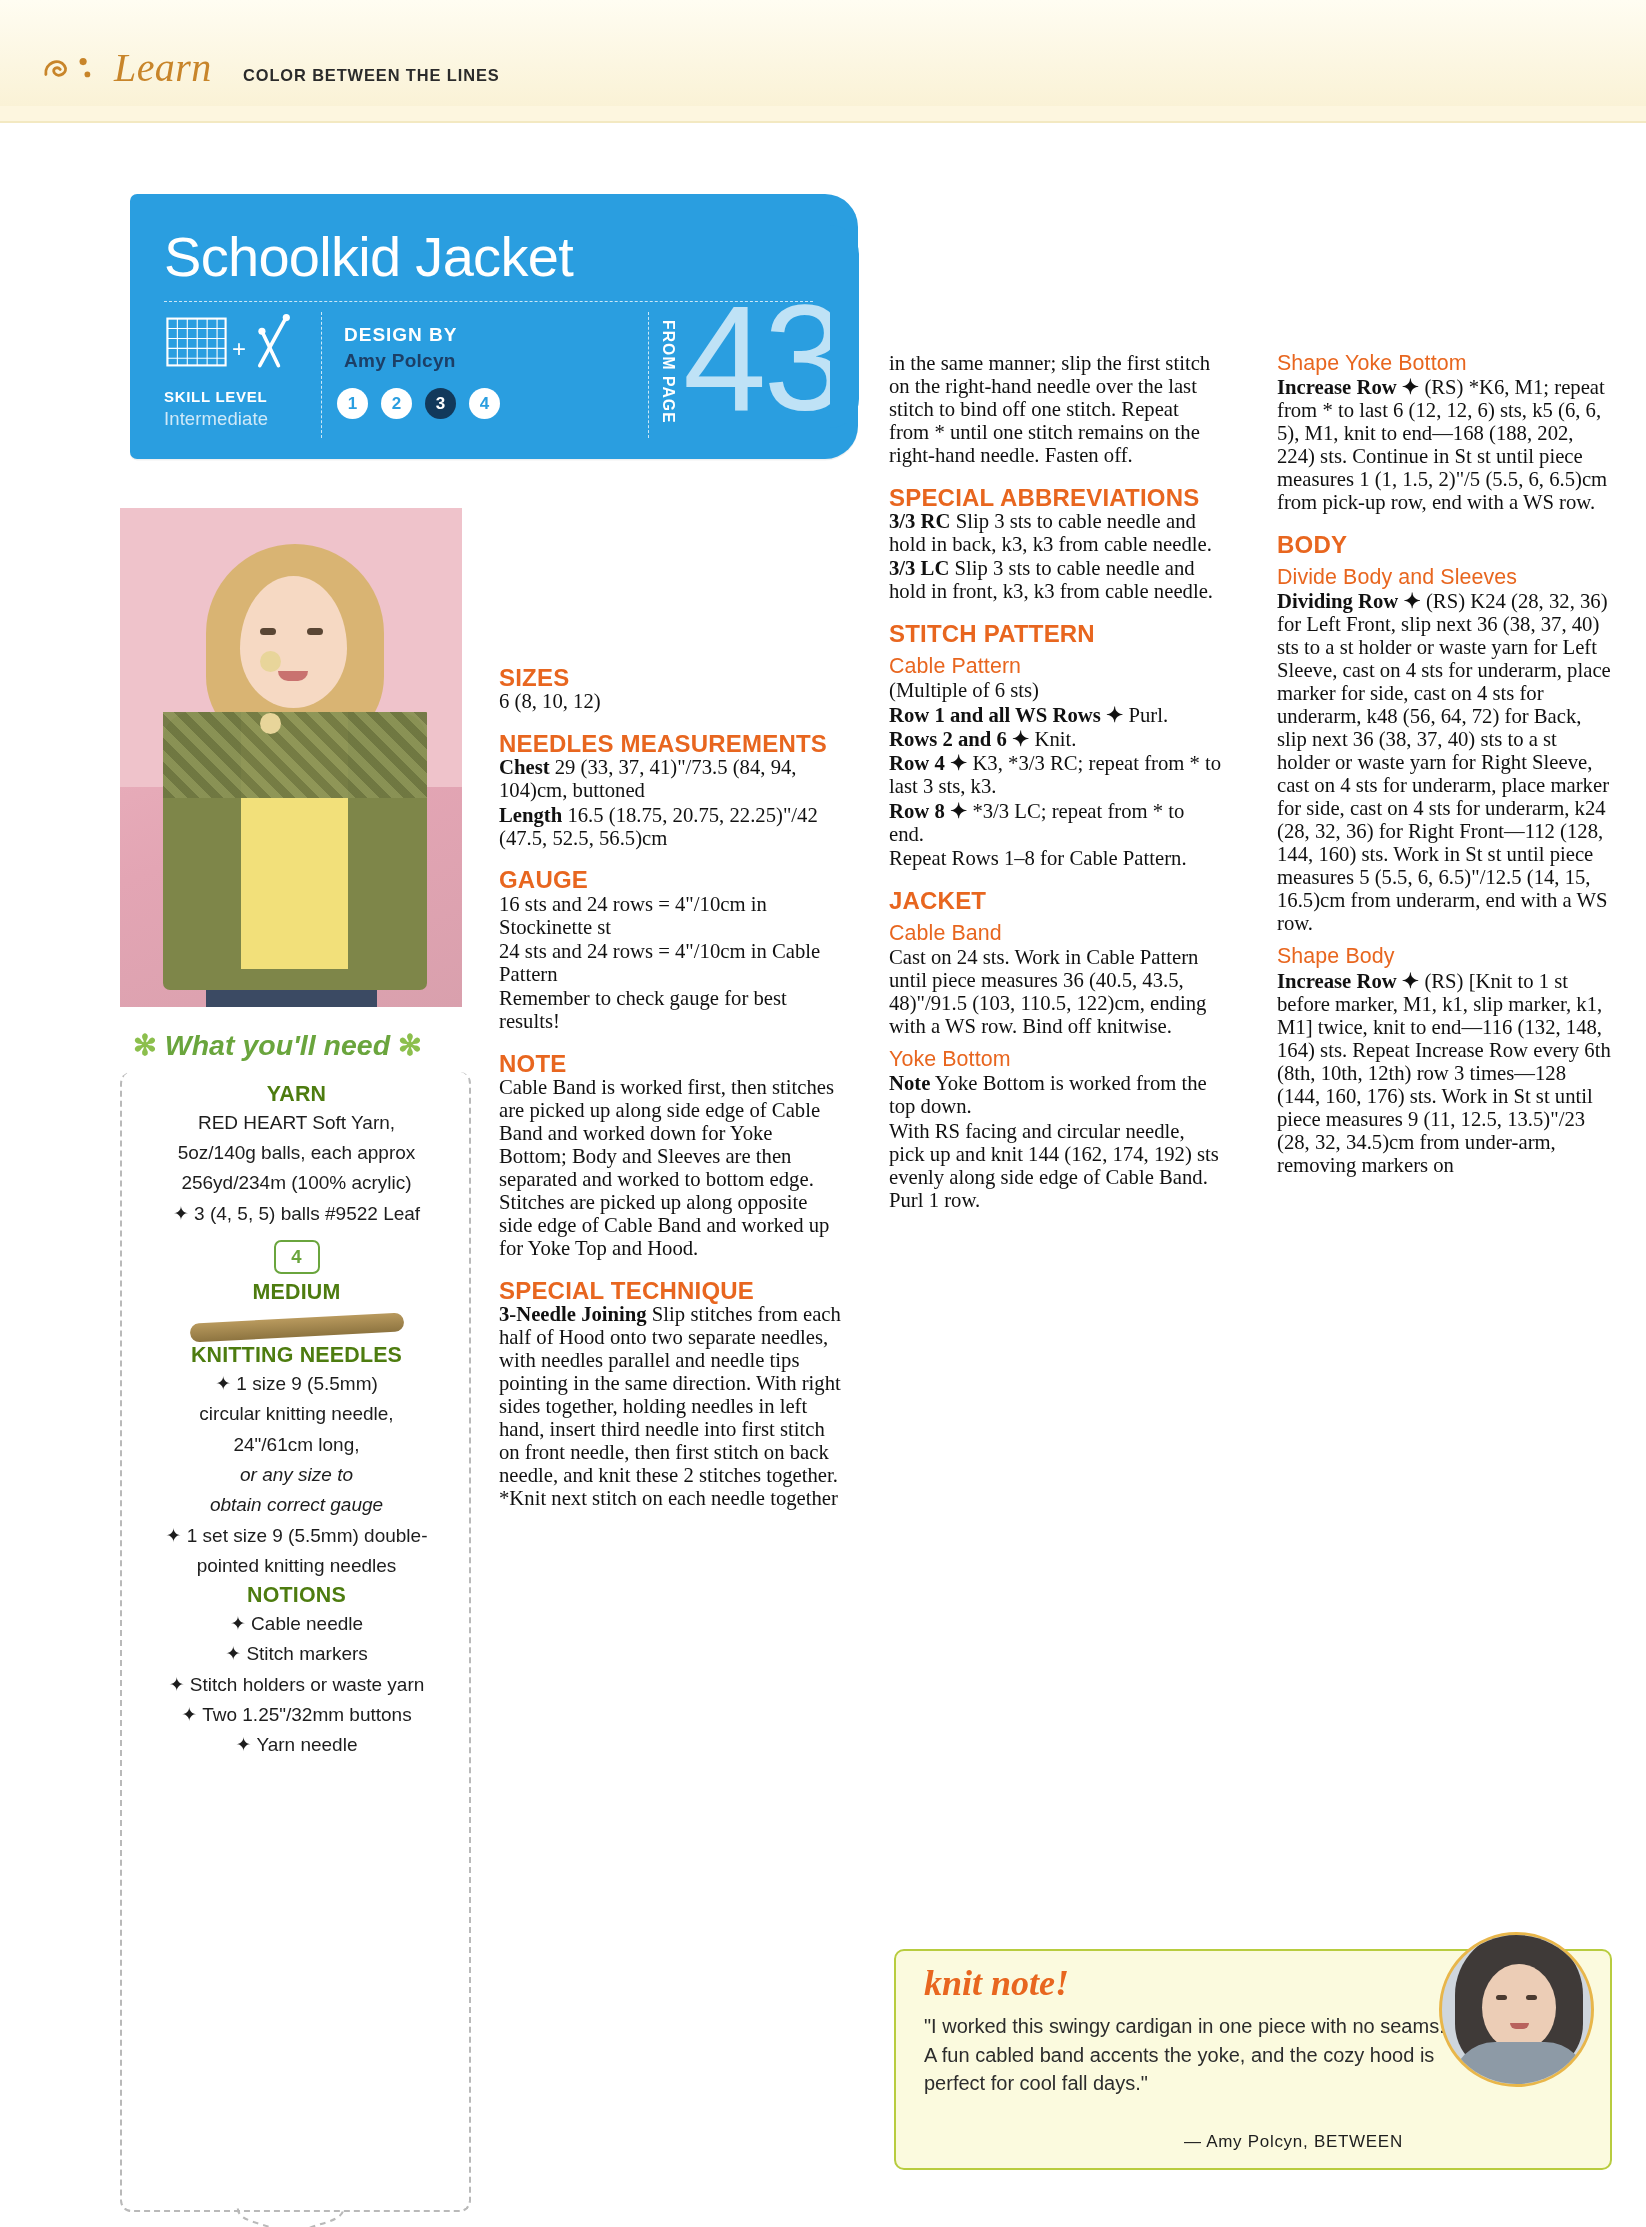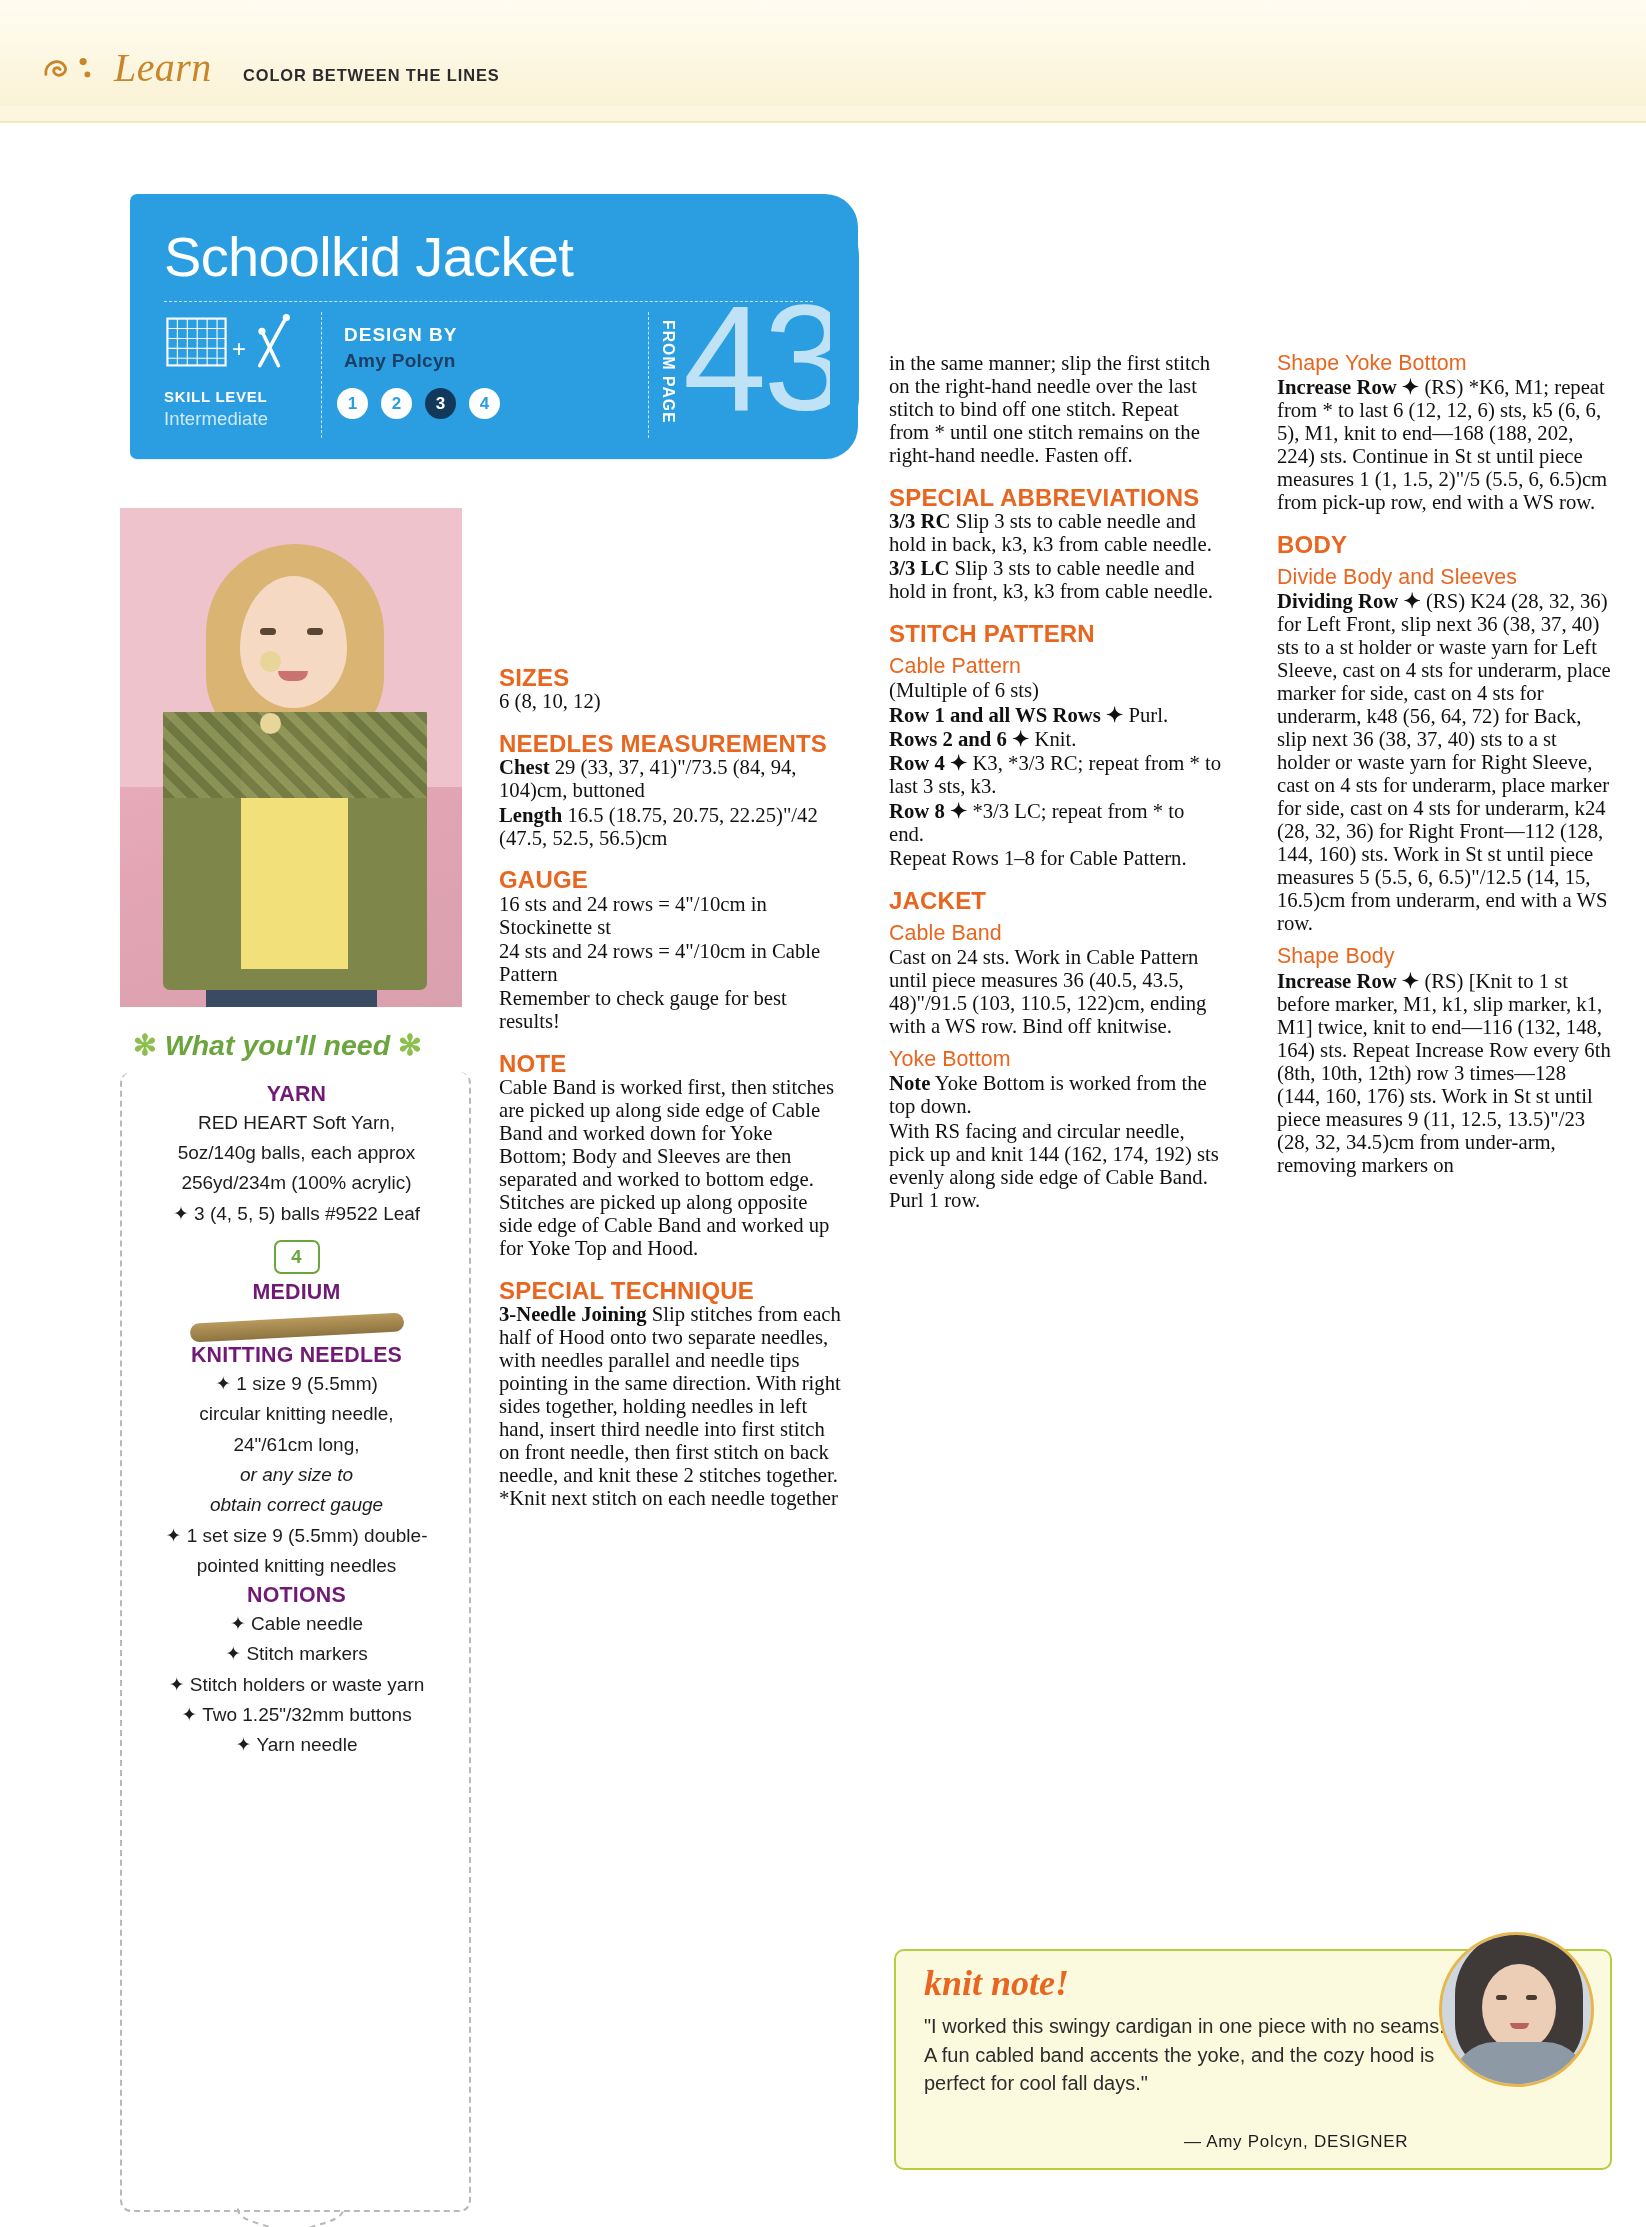--- a/index.html
+++ b/index.html
@@ -163,21 +163,21 @@
   .dashbox {
     position:absolute; left:120px; top:949px; width:351px; height:1140px;
     border:2.1px dashed #b9b9b9;
     border-radius:11.4px;
     border-top: none;
   }
   .leftcol { position:absolute; left:126px; top:959px; width:341px; }
   .leftcol h4 {
     margin:0 0 2.9px 0;
     font-family:"Liberation Sans",sans-serif;
-    font-size:21.4px; color:#701a75; font-weight:bold; text-align:center; letter-spacing:0.2px;
+    font-size:21.4px; color:#4d7c0f; font-weight:bold; text-align:center; letter-spacing:0.2px;
   }
   .leftcol p {
     margin:0 0 4.3px 0;
     font-family:"Liberation Sans",sans-serif;
     font-size:19px; line-height:26px; color:#1d1d1d; text-align:center;
   }
   .leftcol .it { font-style:italic; }
   .yarnball {
     margin: 10px auto 2.9px auto; width:60px; height:40px; position:relative;
   }
@@ -425,21 +425,21 @@
 
     <h4>Shape Body</h4>
     <p><b>Increase Row ✦</b><span> (RS) [Knit to 1 st before marker, M1, k1, slip marker, k1, M1] twice, knit to end—116 (132, 148, 164) sts. Repeat Increase Row every 6th (8th, 10th, 12th) row 3 times—128 (144, 160, 176) sts. Work in St st until piece measures 9 (11, 12.5, 13.5)"/23 (28, 32, 34.5)cm from under-arm, removing markers on</span></p>
   </div>
 
   <div class="knitnote"></div>
   <div class="knitnote-title">knit note!</div>
   <div class="knitnote-text">"I worked this swingy cardigan in one piece with no seams. A fun cabled band accents the yoke, and the cozy hood is perfect for cool fall days."</div>
   <div class="knitnote-attr">
     <span>— Amy Polcyn,</span>
-    <span>DESIGNER</span>
+    <span>BETWEEN</span>
   </div>
   <div class="headshot">
     <div class="hair"></div>
       <div class="face"></div>
       <div class="eye1"></div>
       <div class="eye2"></div>
       <div class="lip"></div>
       <div class="body"></div>
   </div>
 

